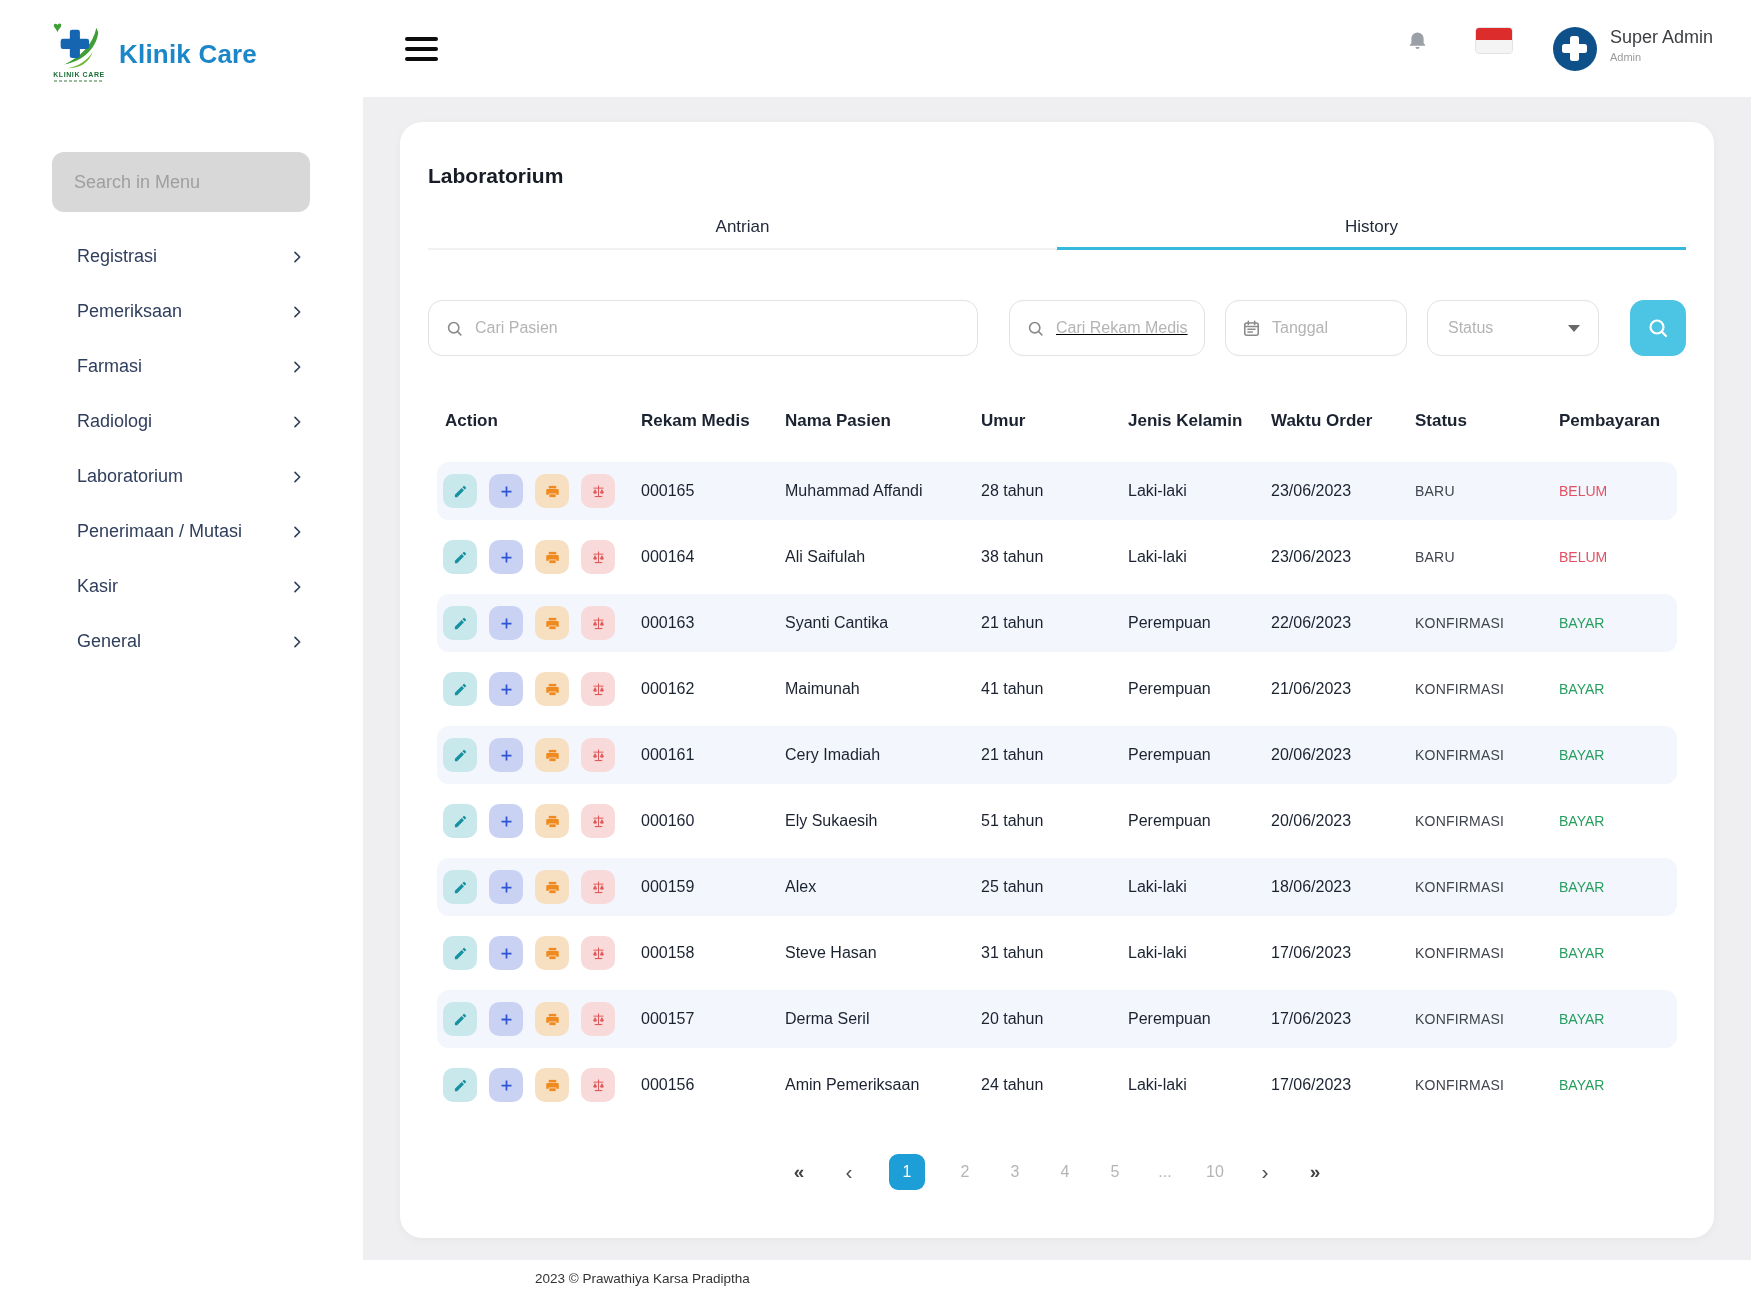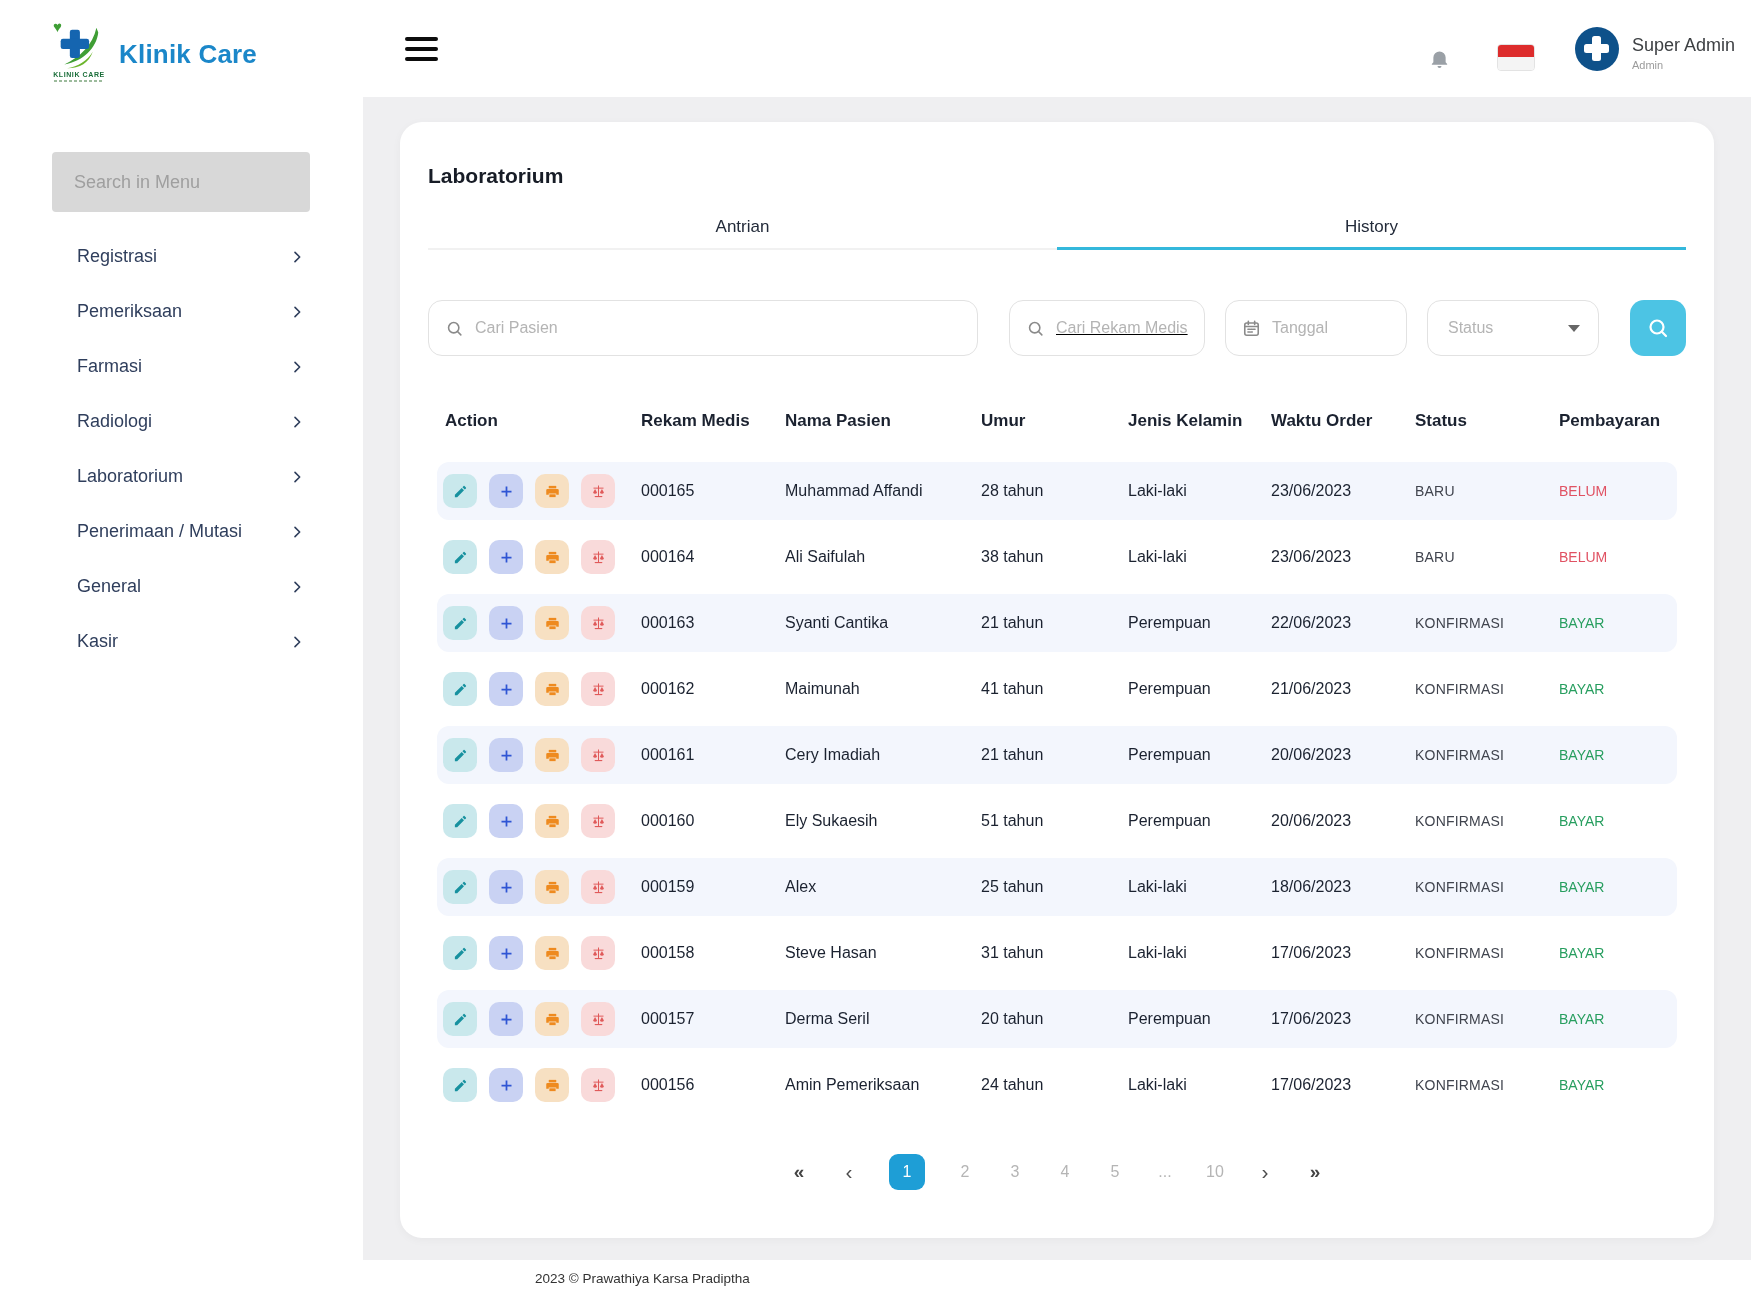--- a/index.html
+++ b/index.html
@@ -8,33 +8,33 @@
 
   
   .sidebar { width:363px; flex:none; background:#fff; }
   .logo-row { display:flex; align-items:center; gap:13px; padding:26px 0 0 52px; }
   .logo-stack { display:flex; flex-direction:column; align-items:center; width:54px; }
   .logo-glyph { position:relative; width:48px; height:44px; }
   .logo-heart { position:absolute; left:-2px; top:-8px; color:#3f9e35; font-size:15px; }
   .logo-sub { font-size:7px; font-weight:bold; letter-spacing:.6px; color:#1b6e3a; white-space:nowrap; margin-top:1px; }
   .logo-tagline { width:50px; height:2px; margin-top:2px; background:repeating-linear-gradient(90deg,#9dbb9d 0 3px,transparent 3px 5px); }
   .logo-text { font-size:26px; font-weight:bold; color:#1b87c9; letter-spacing:.2px; }
-  .menu-search { display:block; width:258px; height:60px; margin:70px 0 0 52px; background:#d8d8d8; border:none; border-radius:4px; padding:0 22px; font-size:18px; color:#555; outline:none; font-family:"Liberation Sans", sans-serif; }
+  .menu-search { display:block; width:258px; height:60px; margin:70px 0 0 52px; background:#d8d8d8; border:none; border-radius:12px; padding:0 22px; font-size:18px; color:#555; outline:none; font-family:"Liberation Sans", sans-serif; }
   .menu-search::placeholder { color:#9f9f9f; }
   .menu { margin-top:17px; }
   .menu-item { height:55px; display:flex; align-items:center; justify-content:space-between; padding:0 58px 0 77px; cursor:pointer; }
   .mi-label { font-size:18px; color:#2f3e5c; }
   .chev { width:16px; height:16px; stroke:#2f3e5c; stroke-width:2.4; fill:none; stroke-linecap:round; stroke-linejoin:round; }
 
   
   .main { flex:1; display:flex; flex-direction:column; background:#fff; }
   .topbar { height:97px; flex:none; display:flex; align-items:center; background:#fff; }
   .hamburger { margin-left:42px; width:36px; height:28px; display:flex; flex-direction:column; justify-content:space-between; padding:2px 0; cursor:pointer; background:none; border:none; }
   .hamburger span { display:block; width:33px; height:4px; background:#0d0d0d; border-radius:2px; }
-  .topbar-right { margin-left:auto; margin-right:16px; display:flex; align-items:flex-end; }
+  .topbar-right { margin-left:auto; margin-right:38px; display:flex; align-items:flex-start; }
   .bell { width:23px; height:25px; fill:#9aa0a6; cursor:pointer; }
   .flag { width:38px; height:27px; margin-left:46px; border-radius:4px; overflow:hidden; border:1px solid #e3e3e3; cursor:pointer; }
   .flag .red { height:50%; background:#dd2c2c; }
   .flag .white { height:50%; background:#f4f4f4; }
   .avatar { width:44px; height:44px; border-radius:50%; background:#0e518a; margin-left:40px; position:relative; cursor:pointer; flex:none; }
   .avatar .cross-v, .avatar .cross-h { position:absolute; background:#fff; border-radius:2.5px; }
   .avatar .cross-v { width:9px; height:25px; left:17.5px; top:9.5px; }
   .avatar .cross-h { width:25px; height:9px; left:9.5px; top:17.5px; }
   .user-block { margin-left:13px; display:flex; flex-direction:column; }
   .user-name { font-size:18px; color:#3d4043; }
@@ -149,27 +149,27 @@
             <polyline points="9 5 16 12 9 19"></polyline>
           </svg>
         </div>
         <div class="menu-item">
           <span class="mi-label">Penerimaan / Mutasi</span>
           <svg class="chev" viewBox="0 0 24 24">
             <polyline points="9 5 16 12 9 19"></polyline>
           </svg>
         </div>
         <div class="menu-item">
+          <span class="mi-label">Kasir</span>
+          <svg class="chev" viewBox="0 0 24 24">
+            <polyline points="9 5 16 12 9 19"></polyline>
+          </svg>
+        </div>
+        <div class="menu-item">
           <span class="mi-label">General</span>
-          <svg class="chev" viewBox="0 0 24 24">
-            <polyline points="9 5 16 12 9 19"></polyline>
-          </svg>
-        </div>
-        <div class="menu-item">
-          <span class="mi-label">Kasir</span>
           <svg class="chev" viewBox="0 0 24 24">
             <polyline points="9 5 16 12 9 19"></polyline>
           </svg>
         </div>
       </nav>
   </aside>
 
   <div class="main">
 
     <header class="topbar">

